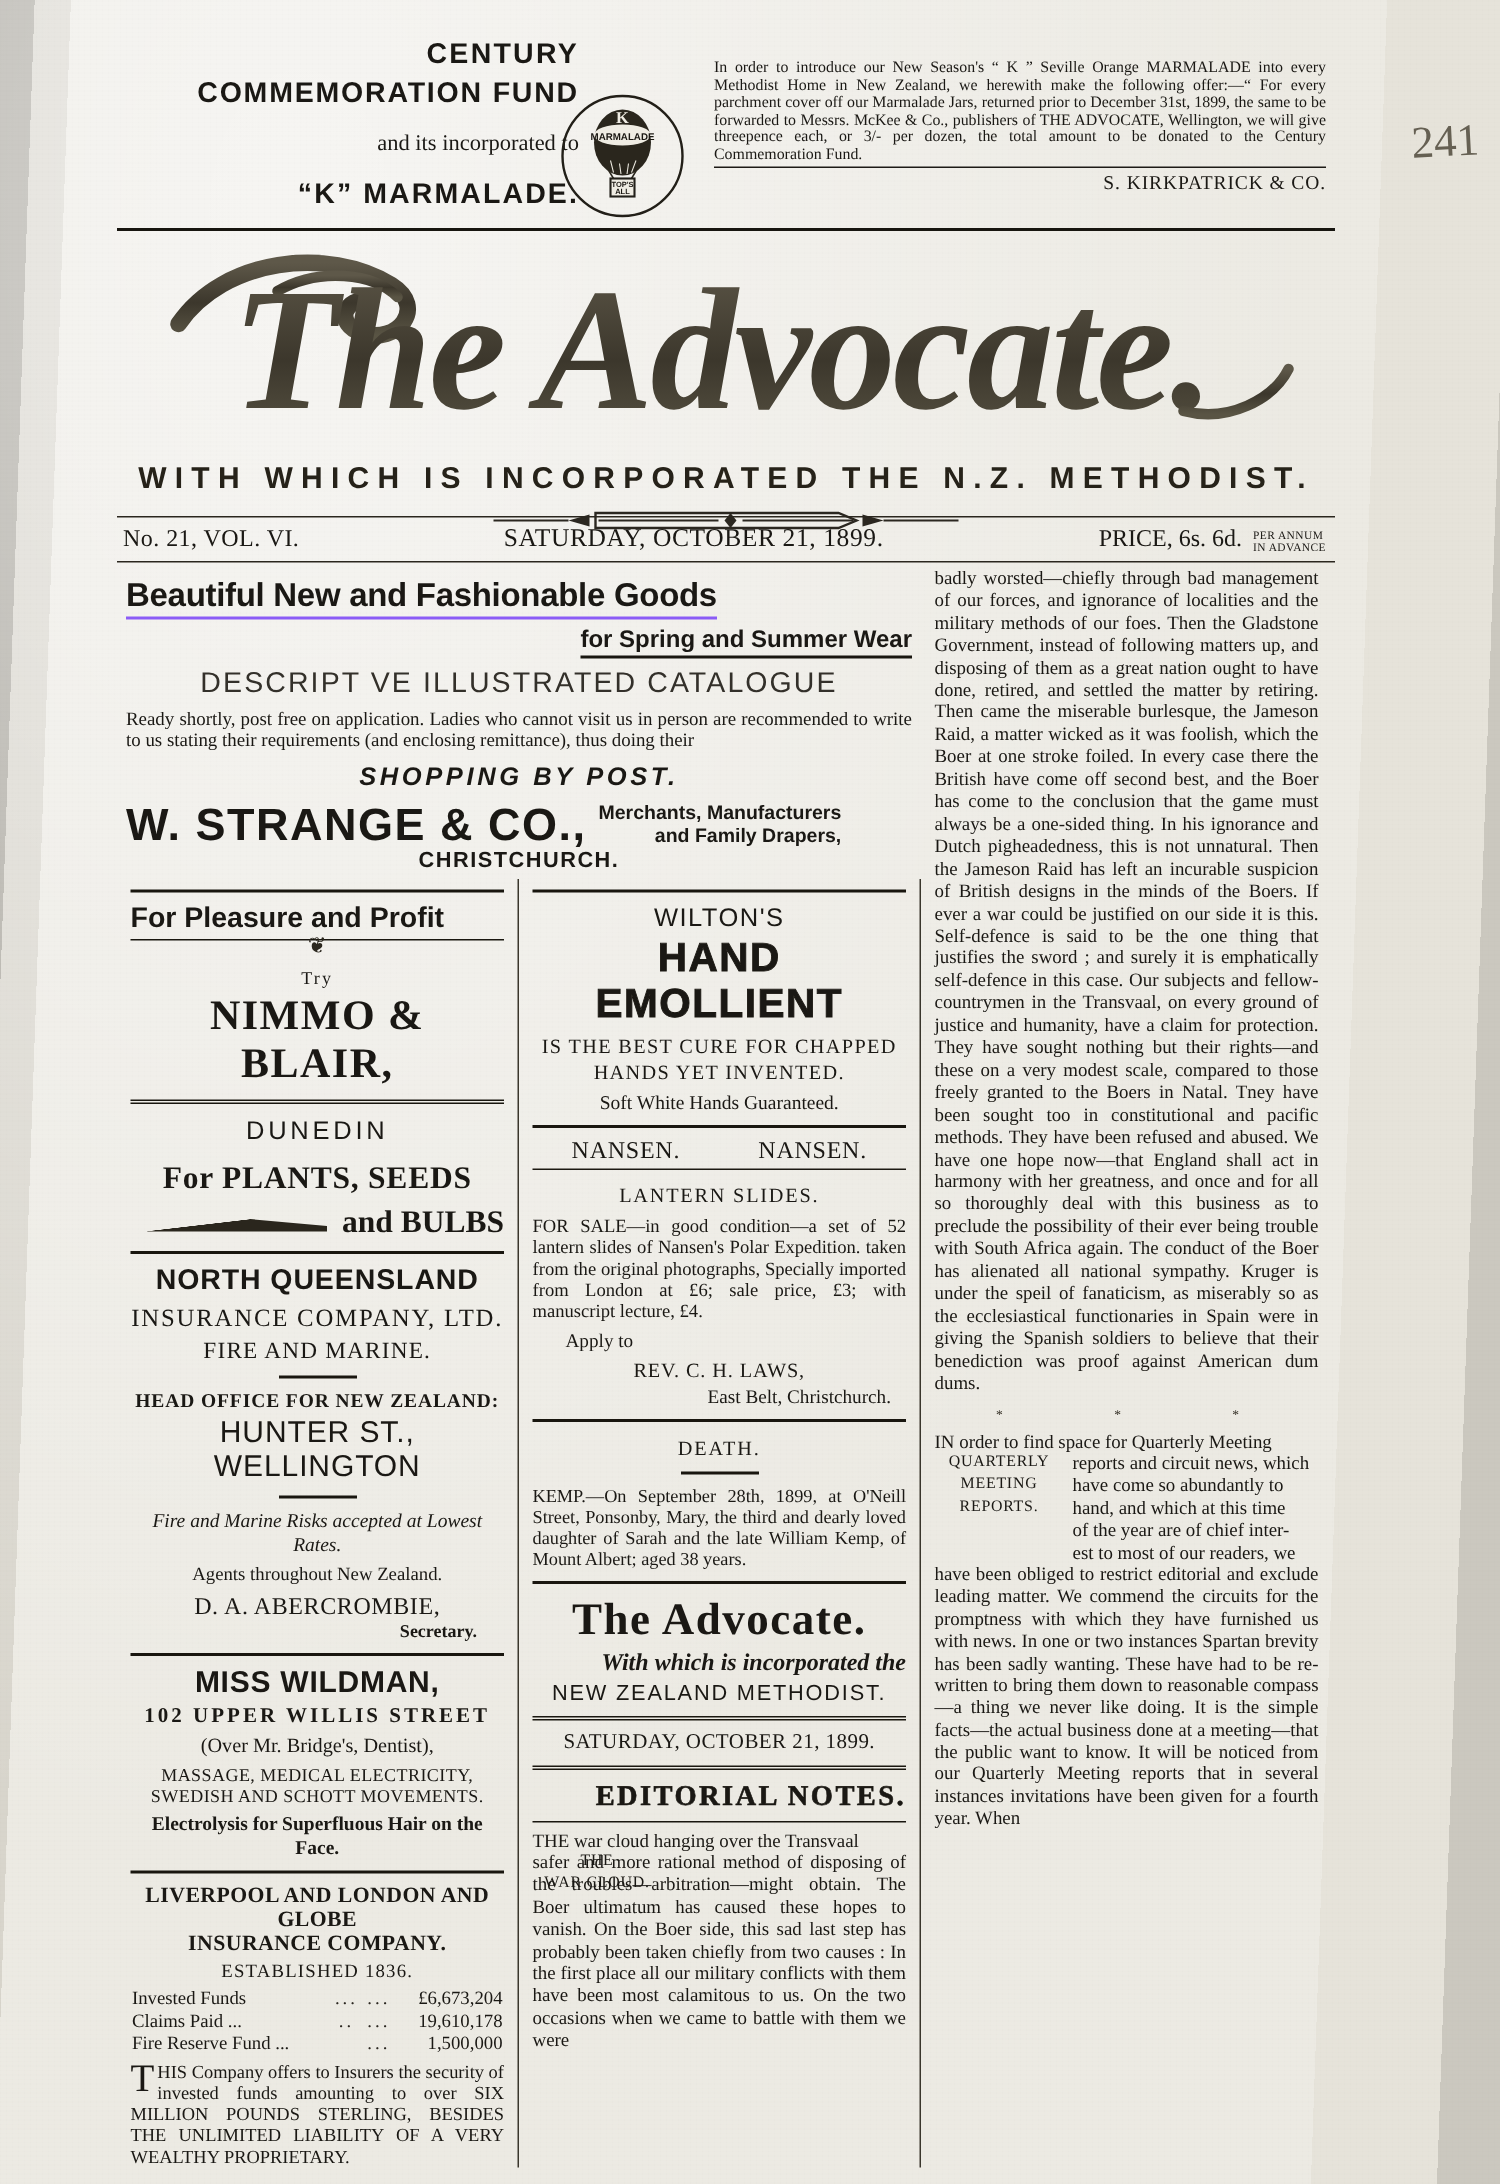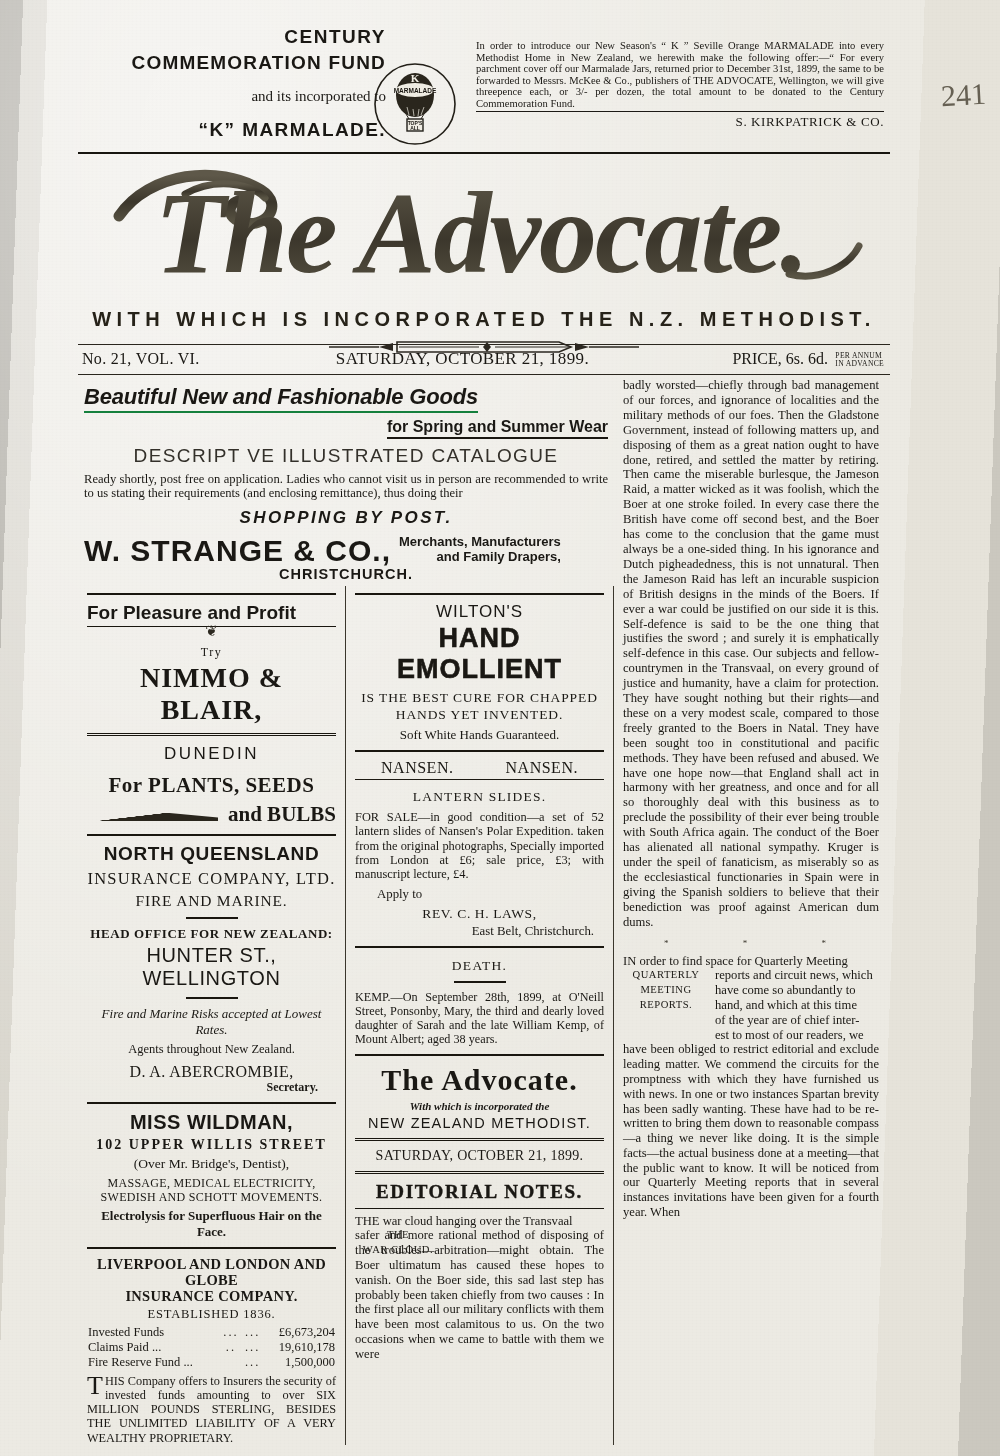--- a/index.html
+++ b/index.html
@@ -70,22 +70,22 @@
   .col-mid { width:268px; border-left:1px solid #3a362c; border-right:1px solid #3a362c; }
   .col-right { width:274px; }
   .pad { padding:0 9px; }
   .rule-hv { border-top:2.2px solid #19160f; margin:7px 0; }
   .rule-dbl { border-top:3px double #19160f; margin:7px 0; }
   .shortdash { width:52px; border-top:2.4px solid #19160f; margin:7px auto; }
 
   
   .strange { padding:6px 6px 4px; }
   .s-h1 { font-family:"Liberation Sans", sans-serif; font-weight:bold; font-size:22px;
-          letter-spacing:-0.2px; border-bottom:2px solid #15803d; display:inline-block;
-          padding-bottom:1px;font-style:italic; }
+          letter-spacing:-0.2px; border-bottom:2px solid #8b5cf6; display:inline-block;
+          padding-bottom:1px; }
   .s-h2wrap { text-align:right; margin-top:5px; }
   .s-h2 { font-family:"Liberation Sans", sans-serif; font-weight:bold; font-size:16px;
           border-bottom:2px solid #191610; display:inline-block; padding-bottom:1px; }
   .s-h3 { text-align:center; font-family:"Liberation Sans", sans-serif; font-weight:bold;
           font-size:14px; margin-top:8px; }
   .s-h4 { text-align:center; font-family:"Liberation Sans", sans-serif; font-size:19px;
           letter-spacing:1.4px; margin-top:6px; color:#33302a; }
   .s-body { font-size:12.6px; line-height:14.4px; text-align:justify; margin-top:5px; }
   .s-post { text-align:center; font-family:"Liberation Sans", sans-serif; font-weight:bold;
             font-style:italic; font-size:17px; letter-spacing:2.4px; margin-top:7px; }
@@ -164,25 +164,25 @@
   .ls-apply { font-size:12.8px; margin-top:5px; padding-left:22px; }
   .ls-rev { text-align:center; font-size:13.5px; letter-spacing:.6px; margin-top:4px; }
   .ls-addr { text-align:right; font-size:12.8px; margin-top:2px; padding-right:10px; }
 
   .death-h { text-align:center; font-size:13.5px; letter-spacing:1.3px; margin-top:10px; }
   .death-body { font-size:12.2px; line-height:14.2px; text-align:justify; margin-top:5px; }
   .death-body .sc { font-variant:small-caps; }
 
   .ad-goth { text-align:center; font-family:"Liberation Serif", serif; font-weight:bold;
              font-size:30px; letter-spacing:1px; margin-top:6px; font-style:normal; }
-  .ad-with { text-align:center; font-style:italic; font-weight:bold; font-size:11px; margin-top:3px; }
+  .ad-with { text-align:right; font-style:italic; font-weight:bold; font-size:16px; margin-top:3px; }
   .ad-nzm { text-align:center; font-family:"Liberation Sans", sans-serif; font-size:14.5px;
             letter-spacing:1.2px; margin-top:3px; }
   .ad-date { text-align:center; font-size:14px; letter-spacing:.3px; margin:6px 0; }
-  .ed-notes { text-align:center; font-family:"Liberation Serif", serif; font-weight:bold;
+  .ed-notes { text-align:right; font-family:"Liberation Serif", serif; font-weight:bold;
               font-size:19px; letter-spacing:1.6px; margin-top:7px; -webkit-text-stroke:.4px #1a1711; }
   .sidenote-wrap { position:relative; }
   .sn-label { position:absolute; left:0; width:86px; text-align:center; font-size:10.6px;
               letter-spacing:.5px; line-height:14.8px; font-variant:small-caps; }
   .sn-body { font-size:12.6px; line-height:14.8px; text-align:justify; }
   .firstline-sc { font-variant:small-caps; }
 
   .stars { text-align:center; letter-spacing:36px; font-size:9px; color:#3a362c; margin:8px 0 6px 24px; }
 
   .rc-body { font-size:12.6px; line-height:14.9px; text-align:justify; }

